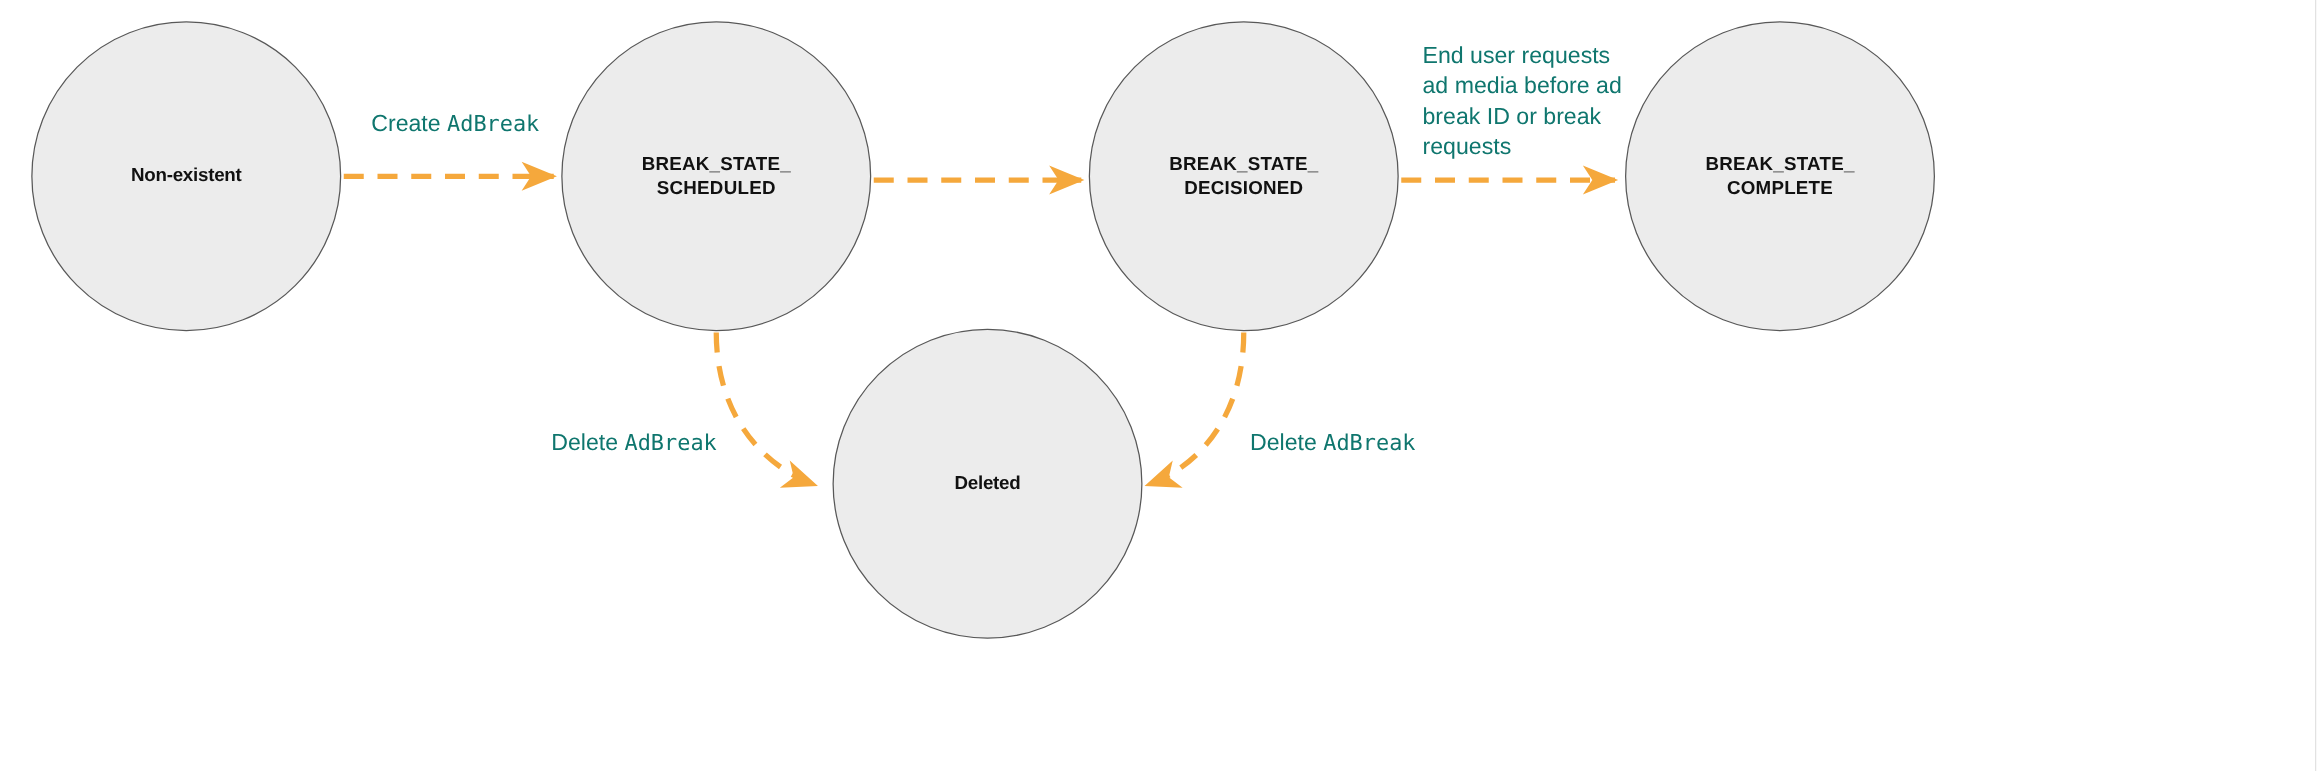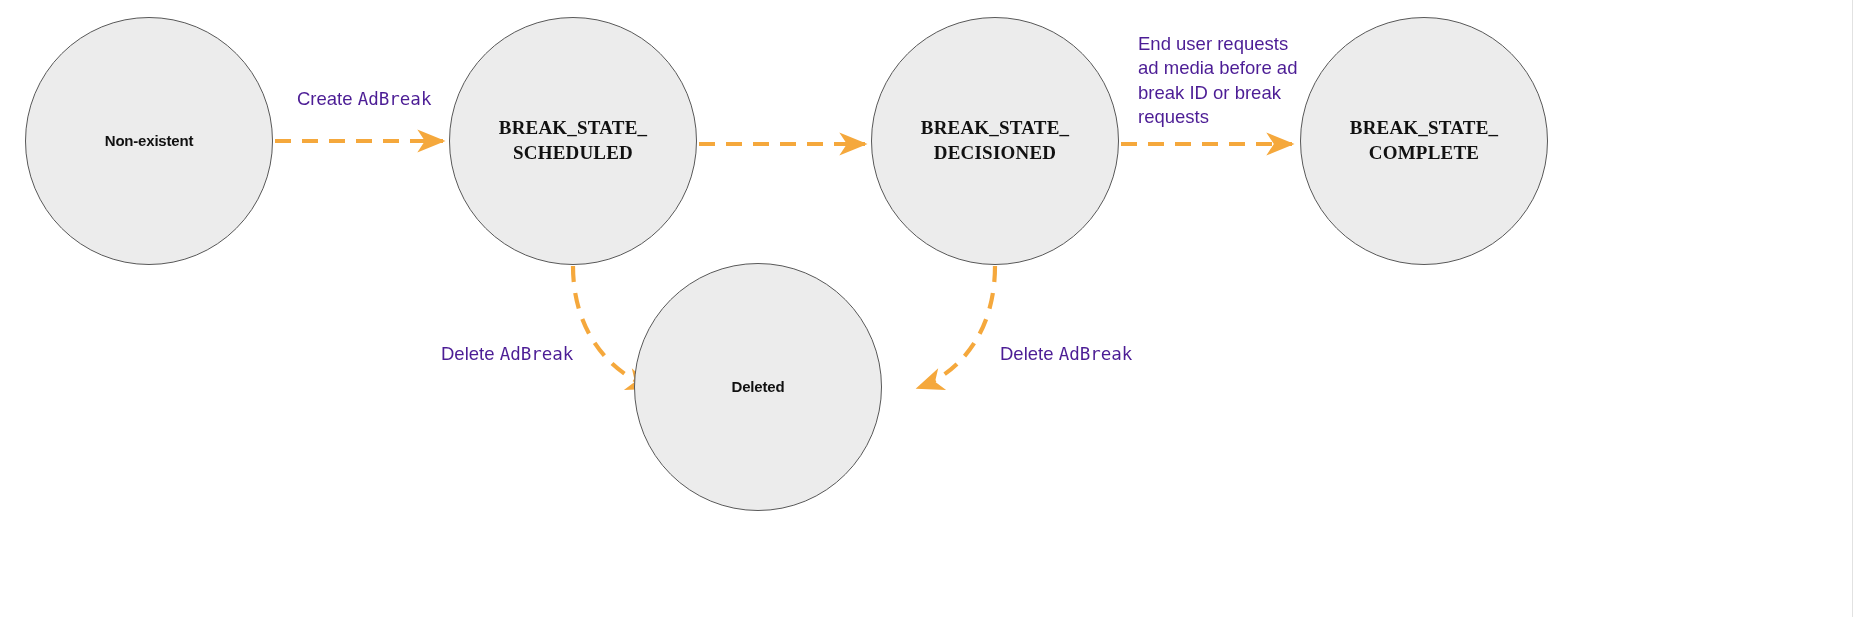--- a/index.html
+++ b/index.html
@@ -42,28 +42,28 @@
     white-space: pre-line;
     padding: 0 10px;
   }
   .node-label.sans {
     font-family: "Liberation Sans", sans-serif;
     font-weight: bold;
     font-size: 15px;
     letter-spacing: -0.2px;
   }
   .node-label.mono {
-    font-family: Liberation Serif, serif;
+    font-family: Liberation Sans, sans-serif;
     font-weight: bold;
-    font-size: 19px;
+    font-size: 15px;
     letter-spacing: 0.2px;
   }
   .edge-label {
     position: absolute;
-    color: #4c1d95;
+    color: #0f766e;
     font-size: 18.5px;
     line-height: 1.32;
     white-space: nowrap;
   }
   .edge-label .sans {
     font-family: "Liberation Sans", sans-serif;
   }
   .edge-label .mono {
     font-family: "DejaVu Sans Mono", "Liberation Mono", monospace;
     font-size: 17.5px;
@@ -114,21 +114,21 @@
   <div class="node" style="left:871px; top:17px; width:248px; height:248px;">
     <span class="node-label mono">BREAK_STATE_
 DECISIONED</span>
   </div>
 
   <div class="node" style="left:1300px; top:17px; width:248px; height:248px;">
     <span class="node-label mono">BREAK_STATE_
 COMPLETE</span>
   </div>
 
-  <div class="node" style="left:634px; top:263px; width:248px; height:248px;">
+  <div class="node" style="left:666px; top:263px; width:248px; height:248px;">
     <span class="node-label sans">Deleted</span>
   </div>
 
   <div class="edge-label" style="left:297px; top:87px;">
     <span class="ln"><span class="sans">Create </span><span class="mono">AdBreak</span></span>
   </div>
 
 
   <div class="edge-label" style="left:1138px; top:32px;">
     <span class="ln"><span class="sans">End user requests</span></span>

